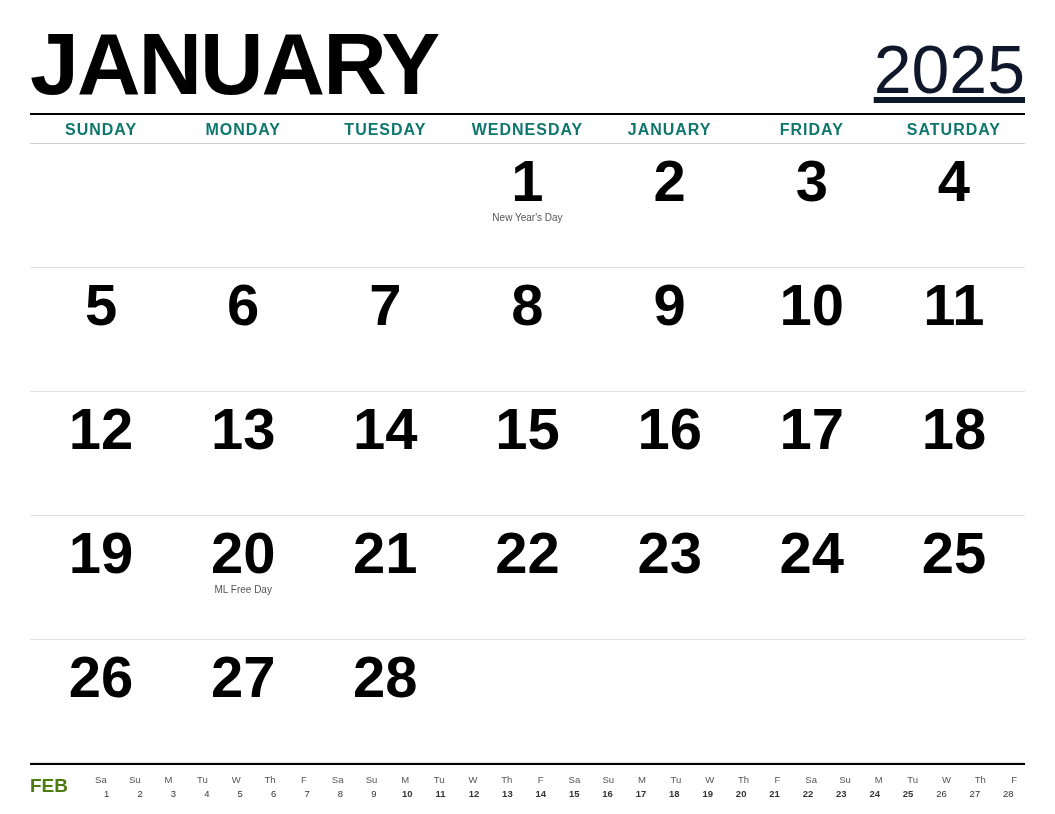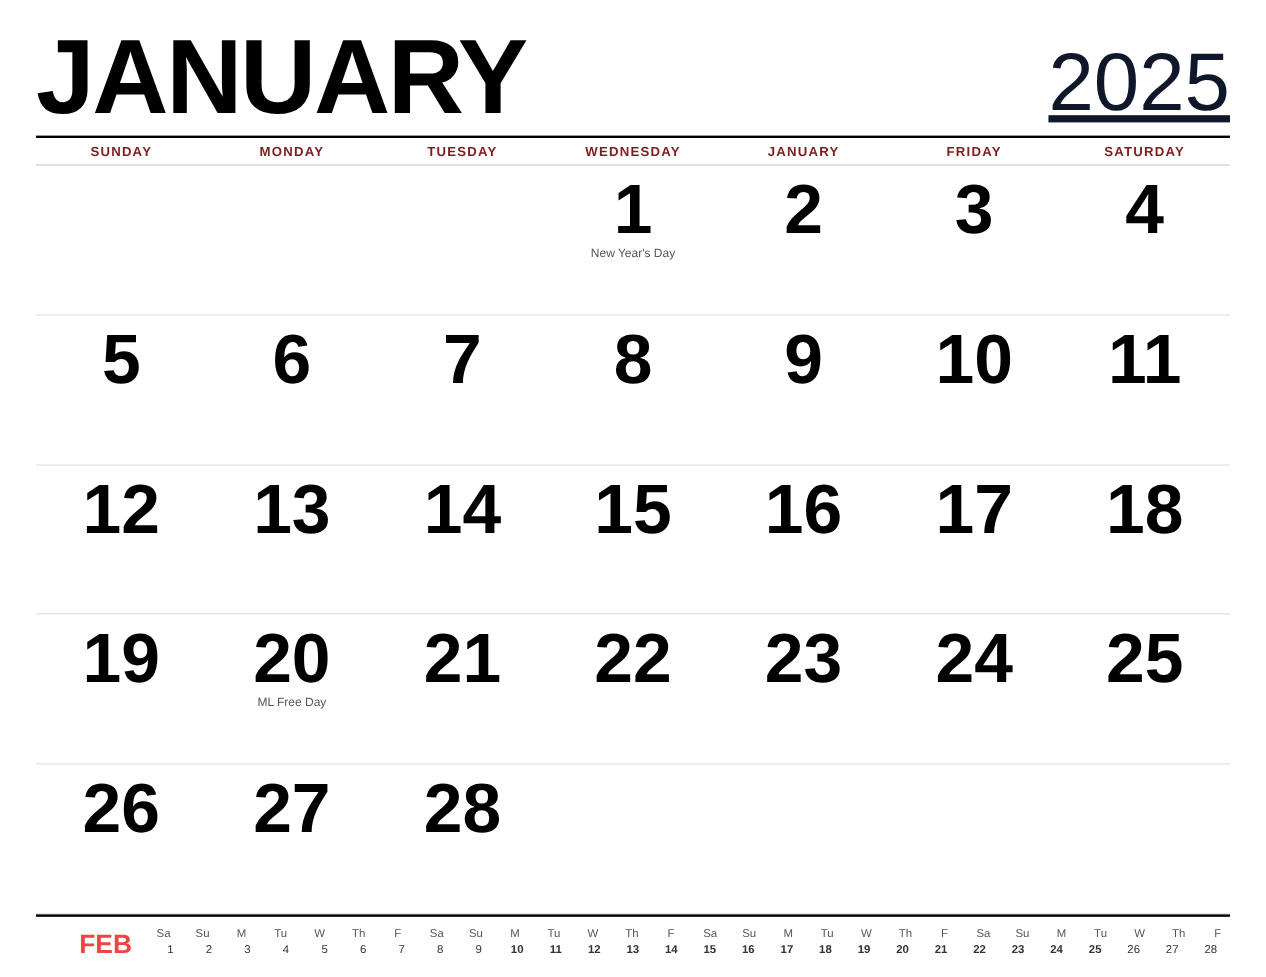--- a/index.html
+++ b/index.html
@@ -54,23 +54,23 @@
     .day-headers {
       display: grid;
       grid-template-columns: repeat(7, 1fr);
       border-top: 2px solid #000;
       border-bottom: 1px solid #ccc;
       padding: 6px 0 4px 0;
     }
 
     .day-header {
       text-align: center;
-      font-size: 11px;
+      font-size: 16px;
       font-weight: 700;
-      color: #7f1d1d;
+      color: #0f766e;
       letter-spacing: 1px;
       font-family: Arial, sans-serif;
     }
 
     .weeks-container {
       display: flex;
       flex-direction: column;
       flex: 1;
     }
 
@@ -108,27 +108,26 @@
     
     .mini-section {
       border-top: 2px solid #000;
       padding: 8px 0 4px 0;
       display: flex;
       align-items: flex-start;
       gap: 10px;
     }
 
     .mini-month-label {
-      font-size: 22px;
+      font-size: 19px;
       font-weight: 900;
       font-family: Arial Black, Arial, sans-serif;
-      color: #ef4444;
+      color: #4d7c0f;
       min-width: 50px;
       padding-top: 2px;
-      margin-left: 36px;
     }
 
     .mini-grid {
       display: flex;
       flex-direction: column;
       gap: 0px;
       flex: 1;
     }
 
     .mini-headers {

